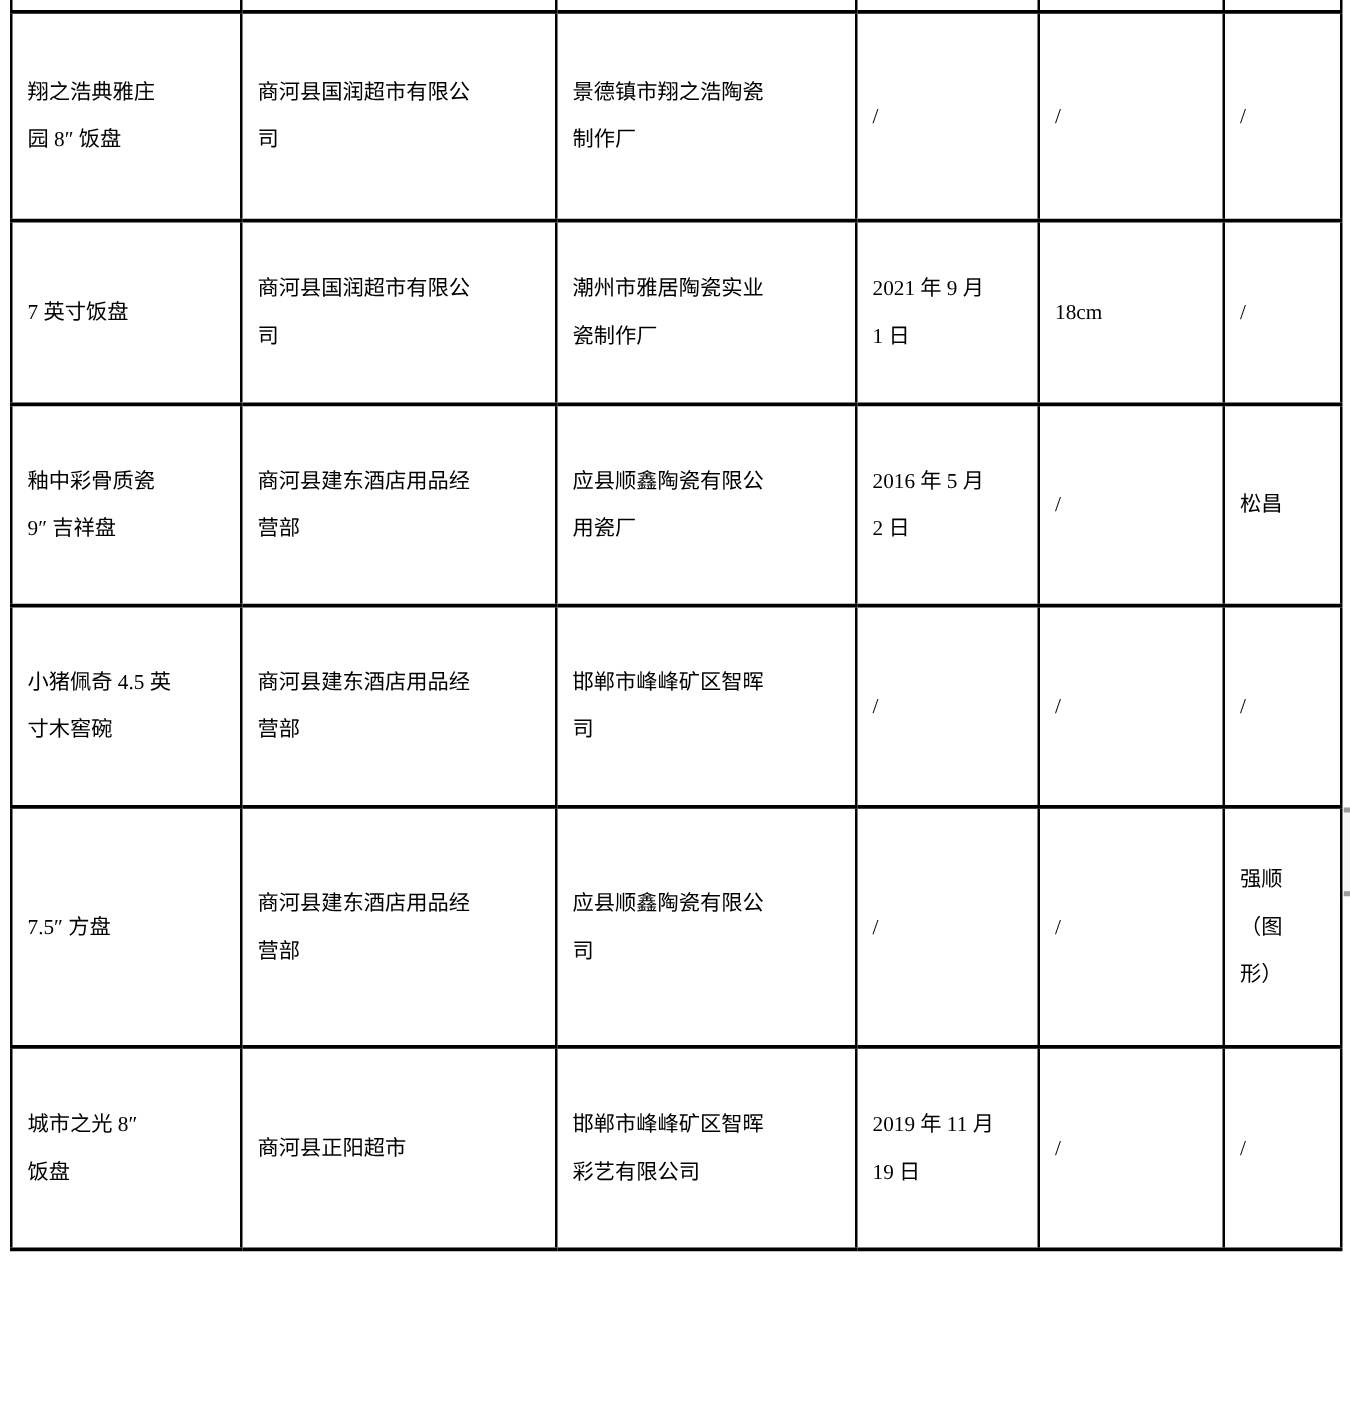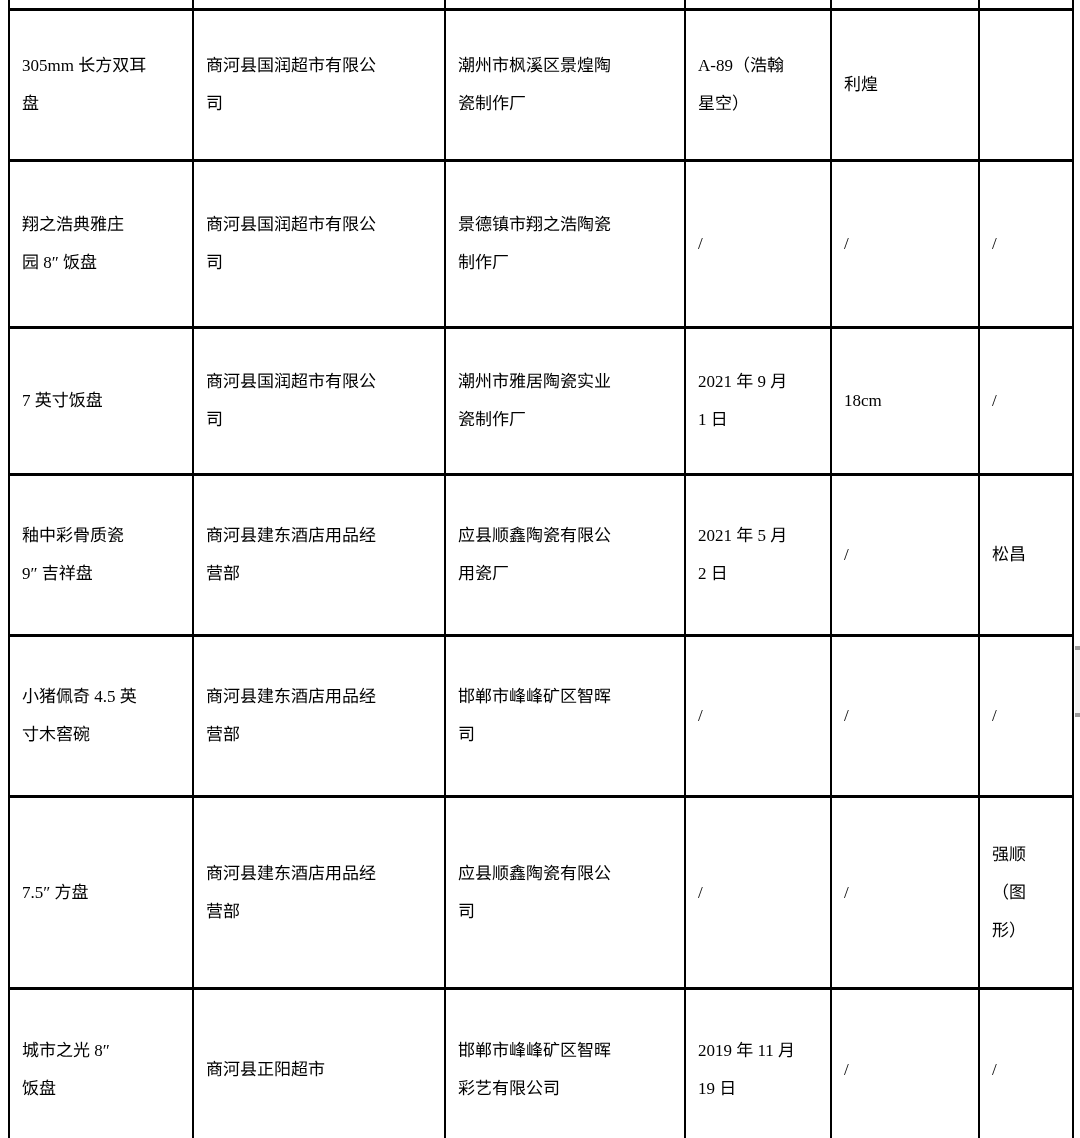--- a/index.html
+++ b/index.html
@@ -87,32 +87,20 @@
     <tbody>
         <tr class="stub-top">
       <td></td>
       <td></td>
       <td></td>
       <td></td>
       <td></td>
       <td></td>
     </tr>
 
-    <tr class="r1">
-      <td>305mm 长方双耳
-盘</td>
-      <td>商河县国润超市有限公
-司</td>
-      <td>潮州市枫溪区景煌陶
-瓷制作厂</td>
-      <td>A-89（浩翰
-星空）</td>
-      <td>利煌</td>
-      <td></td>
-    </tr>
 
     <tr class="r2">
       <td>翔之浩典雅庄
 园 8″ 饭盘</td>
       <td>商河县国润超市有限公
 司</td>
       <td>景德镇市翔之浩陶瓷
 制作厂</td>
       <td>/</td>
       <td>/</td>
@@ -131,21 +119,21 @@
       <td>/</td>
     </tr>
 
     <tr class="r4">
       <td>釉中彩骨质瓷
 9″ 吉祥盘</td>
       <td>商河县建东酒店用品经
 营部</td>
       <td>应县顺鑫陶瓷有限公
 用瓷厂</td>
-      <td>2021 年 5 月
+      <td>2016 年 5 月
 2 日</td>
       <td>/</td>
       <td>松昌</td>
     </tr>
 
     <tr class="r5">
       <td>小猪佩奇 4.5 英
 寸木窖碗</td>
       <td>商河县建东酒店用品经
 营部</td>

